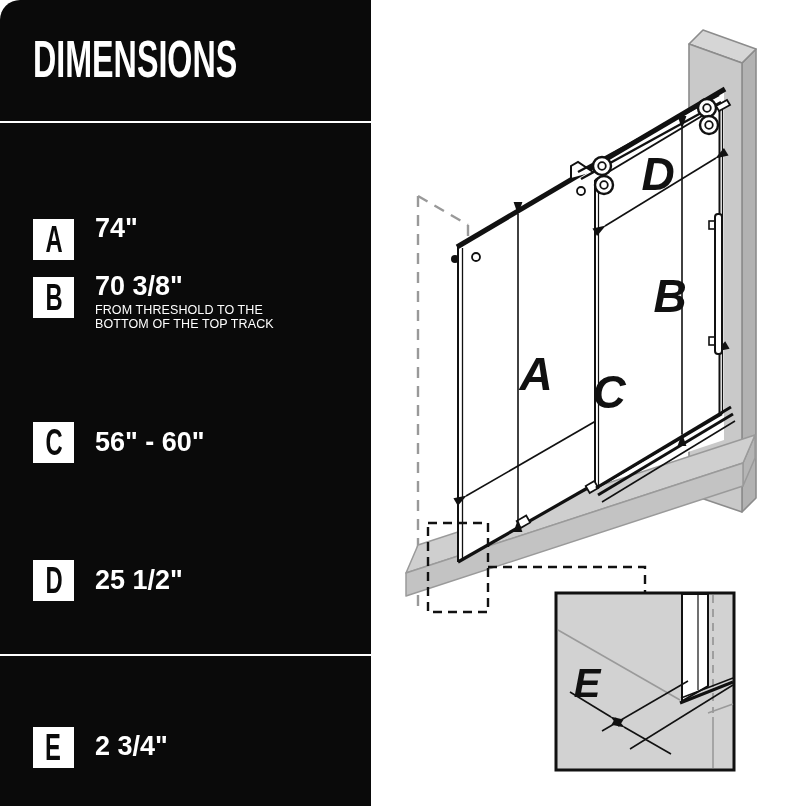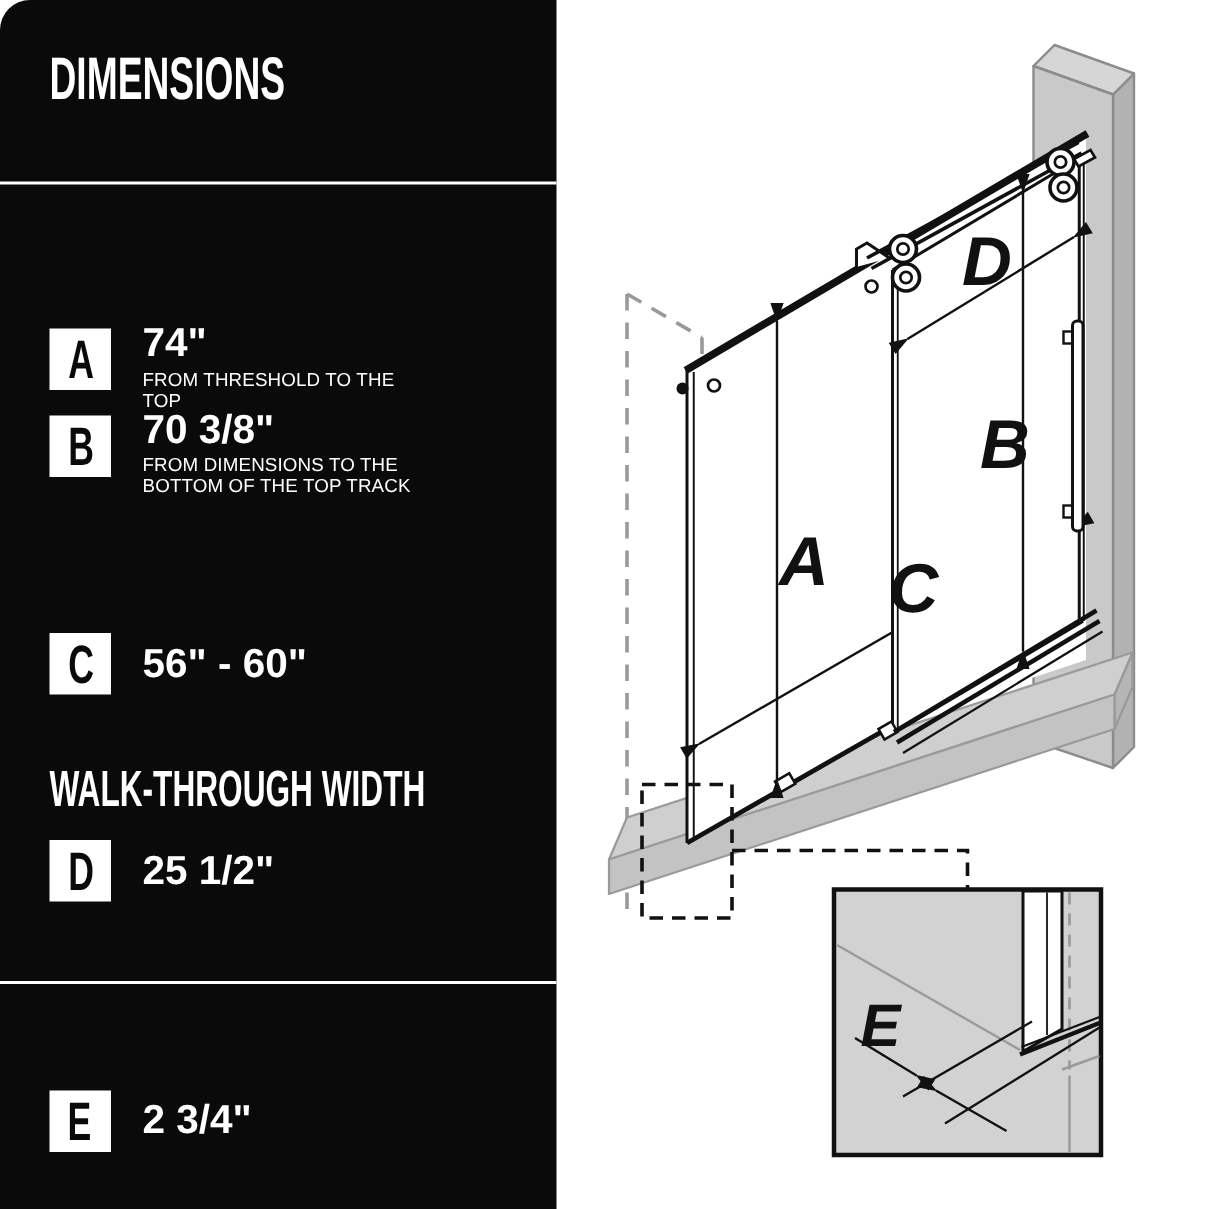--- a/index.html
+++ b/index.html
@@ -3,21 +3,21 @@
 <meta charset="utf-8">
 <style>
   html,body{margin:0;padding:0;background:#ffffff;}
   .stage{position:relative;width:806px;height:806px;background:#ffffff;overflow:hidden;
          font-family:"Liberation Sans",sans-serif;}
   .panel{position:absolute;left:0;top:0;width:371px;height:806px;background:#0a0a0a;
          border-top-left-radius:20px;}
   .divider{position:absolute;left:0;width:371px;height:2px;background:#ffffff;}
   .cond{display:inline-block;transform:scaleX(0.62);transform-origin:0 50%;white-space:nowrap;}
   .condL{display:inline-block;transform:scaleX(0.66);transform-origin:50% 50%;white-space:nowrap;}
-  .title{position:absolute;left:33px;top:33px;color:#fff;font-size:40px;font-weight:bold;
+  .title{position:absolute;left:33px;top:33px;color:#fff;font-size:52px;font-weight:bold;
          line-height:1;letter-spacing:0px;}
   .sechead{position:absolute;left:33px;color:#fff;font-size:34px;font-weight:bold;line-height:1;}
   .letterbox{position:absolute;left:33px;width:41px;height:41px;background:#ffffff;
              display:flex;align-items:center;justify-content:center;}
   .letterbox span{color:#0a0a0a;font-size:36px;font-weight:bold;line-height:1;}
   .val{position:absolute;left:95px;color:#fff;font-size:27px;font-weight:bold;line-height:1;}
   .desc{position:absolute;left:95px;color:#fff;font-size:12.5px;font-weight:normal;
         line-height:14px;max-width:195px;letter-spacing:0.1px;}
   svg text{font-family:"Liberation Sans",sans-serif;font-weight:bold;font-style:italic;fill:#111;}
 </style>
@@ -28,34 +28,32 @@
 
   <div class="panel">
     <div class="title"><span class="cond">DIMENSIONS</span></div>
     <div class="divider" style="top:121px"></div>
 
 
     <div class="letterbox" style="top:219px">
       <span class="condL">A</span>
     </div>
     <div class="val" style="top:215px">74"</div>
-    <div class="desc" style="top:246px">FROM THRESHOLD TO THE TOP</div>
 
     <div class="letterbox" style="top:277px">
       <span class="condL">B</span>
     </div>
     <div class="val" style="top:273px">70 3/8"</div>
-    <div class="desc" style="top:303px">FROM DIMENSIONS TO THE BOTTOM OF THE TOP TRACK</div>
+    <div class="desc" style="top:303px">FROM THRESHOLD TO THE BOTTOM OF THE TOP TRACK</div>
 
     <div class="letterbox" style="top:422px">
       <span class="condL">C</span>
     </div>
     <div class="val" style="top:429px">56" - 60"</div>
 
-    <div class="sechead" style="top:509px"><span class="cond">WALK-THROUGH WIDTH</span></div>
     <div class="letterbox" style="top:560px">
       <span class="condL">D</span>
     </div>
     <div class="val" style="top:567px">25 1/2"</div>
 
     <div class="divider" style="top:654px"></div>
 
     <div class="letterbox" style="top:727px">
       <span class="condL">E</span>
     </div>

